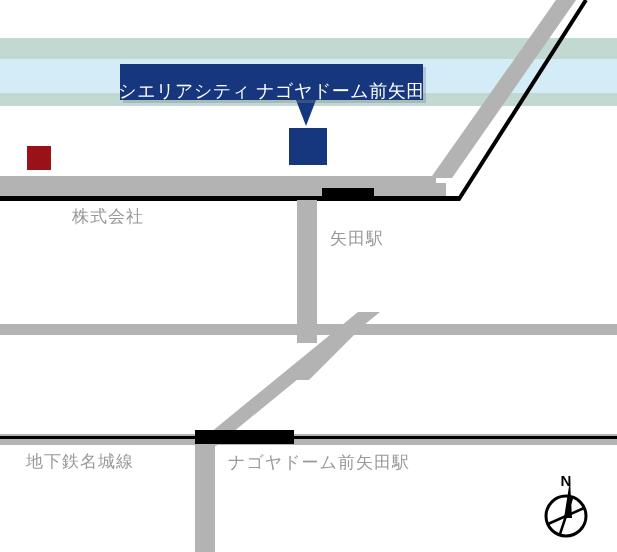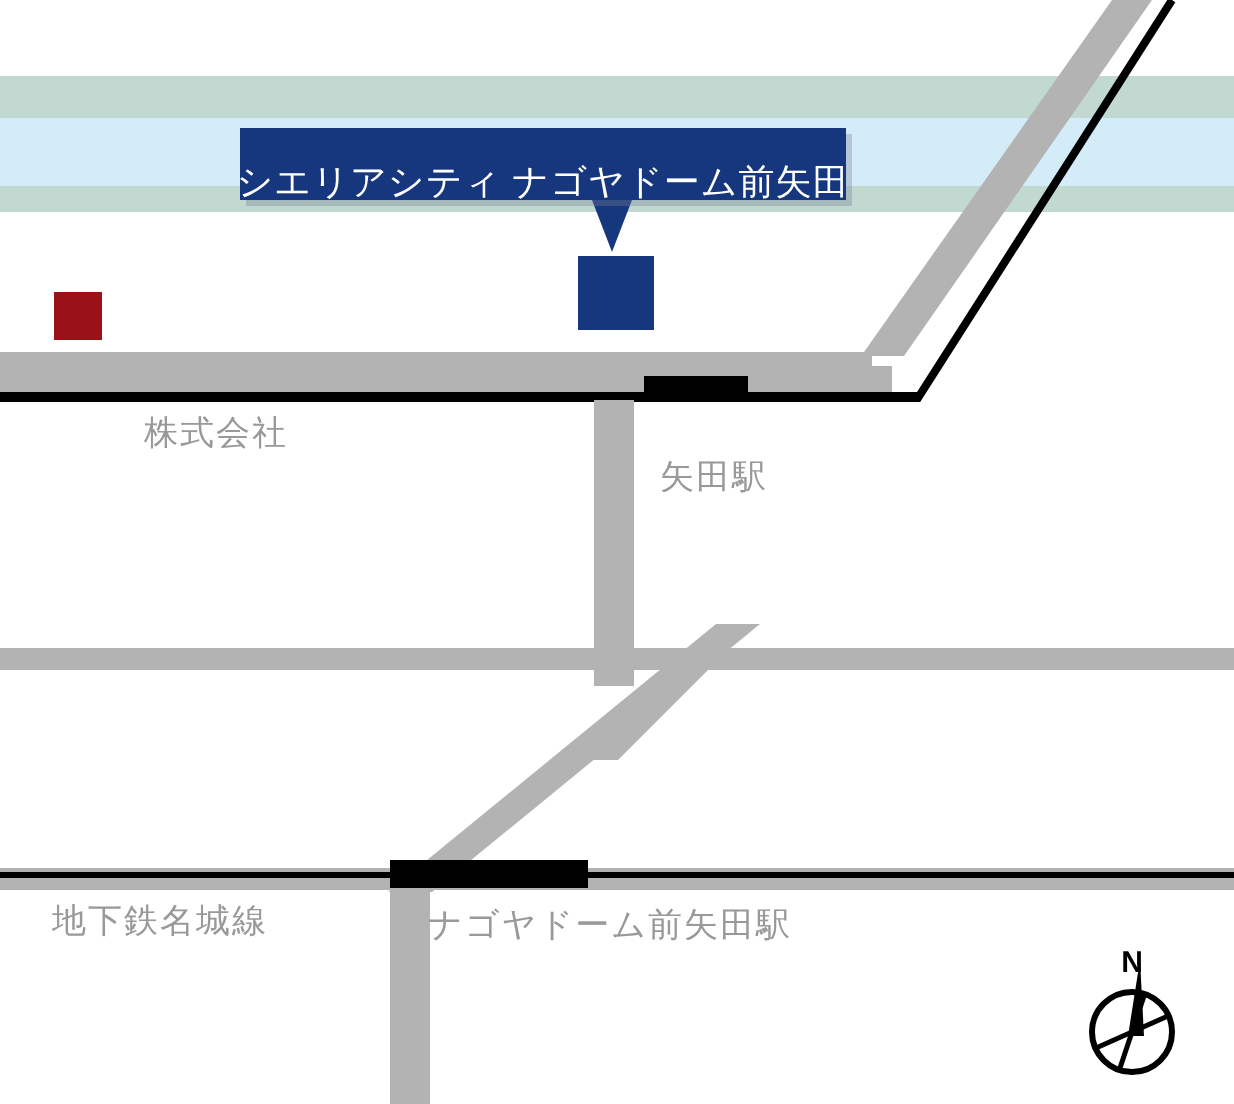--- a/index.html
+++ b/index.html
@@ -107,21 +107,21 @@
     letter-spacing: 0.5px;
   }
   .label-gray {
     color: #999999;
     font-size: 17px;
     letter-spacing: 1px;
   }
   .label-meitetsu { left: 72px; top: 207px; }
   .label-yada-eki { left: 330px; top: 213px; margin-top: 16px; }
   .label-meijo { left: 26px; top: 453px; font-family: Liberation Mono, monospace; }
-  .label-dome-eki { left: 214px; top: 453px; }
+  .label-dome-eki { left: 228px; top: 453px; }
 
   
   .compass { left: 538px; top: 472px; width: 60px; height: 70px; }
 </style>
 </head>
 <body>
 
 <div id="map-root">
 
   <div class="layer band-green-top"></div>

